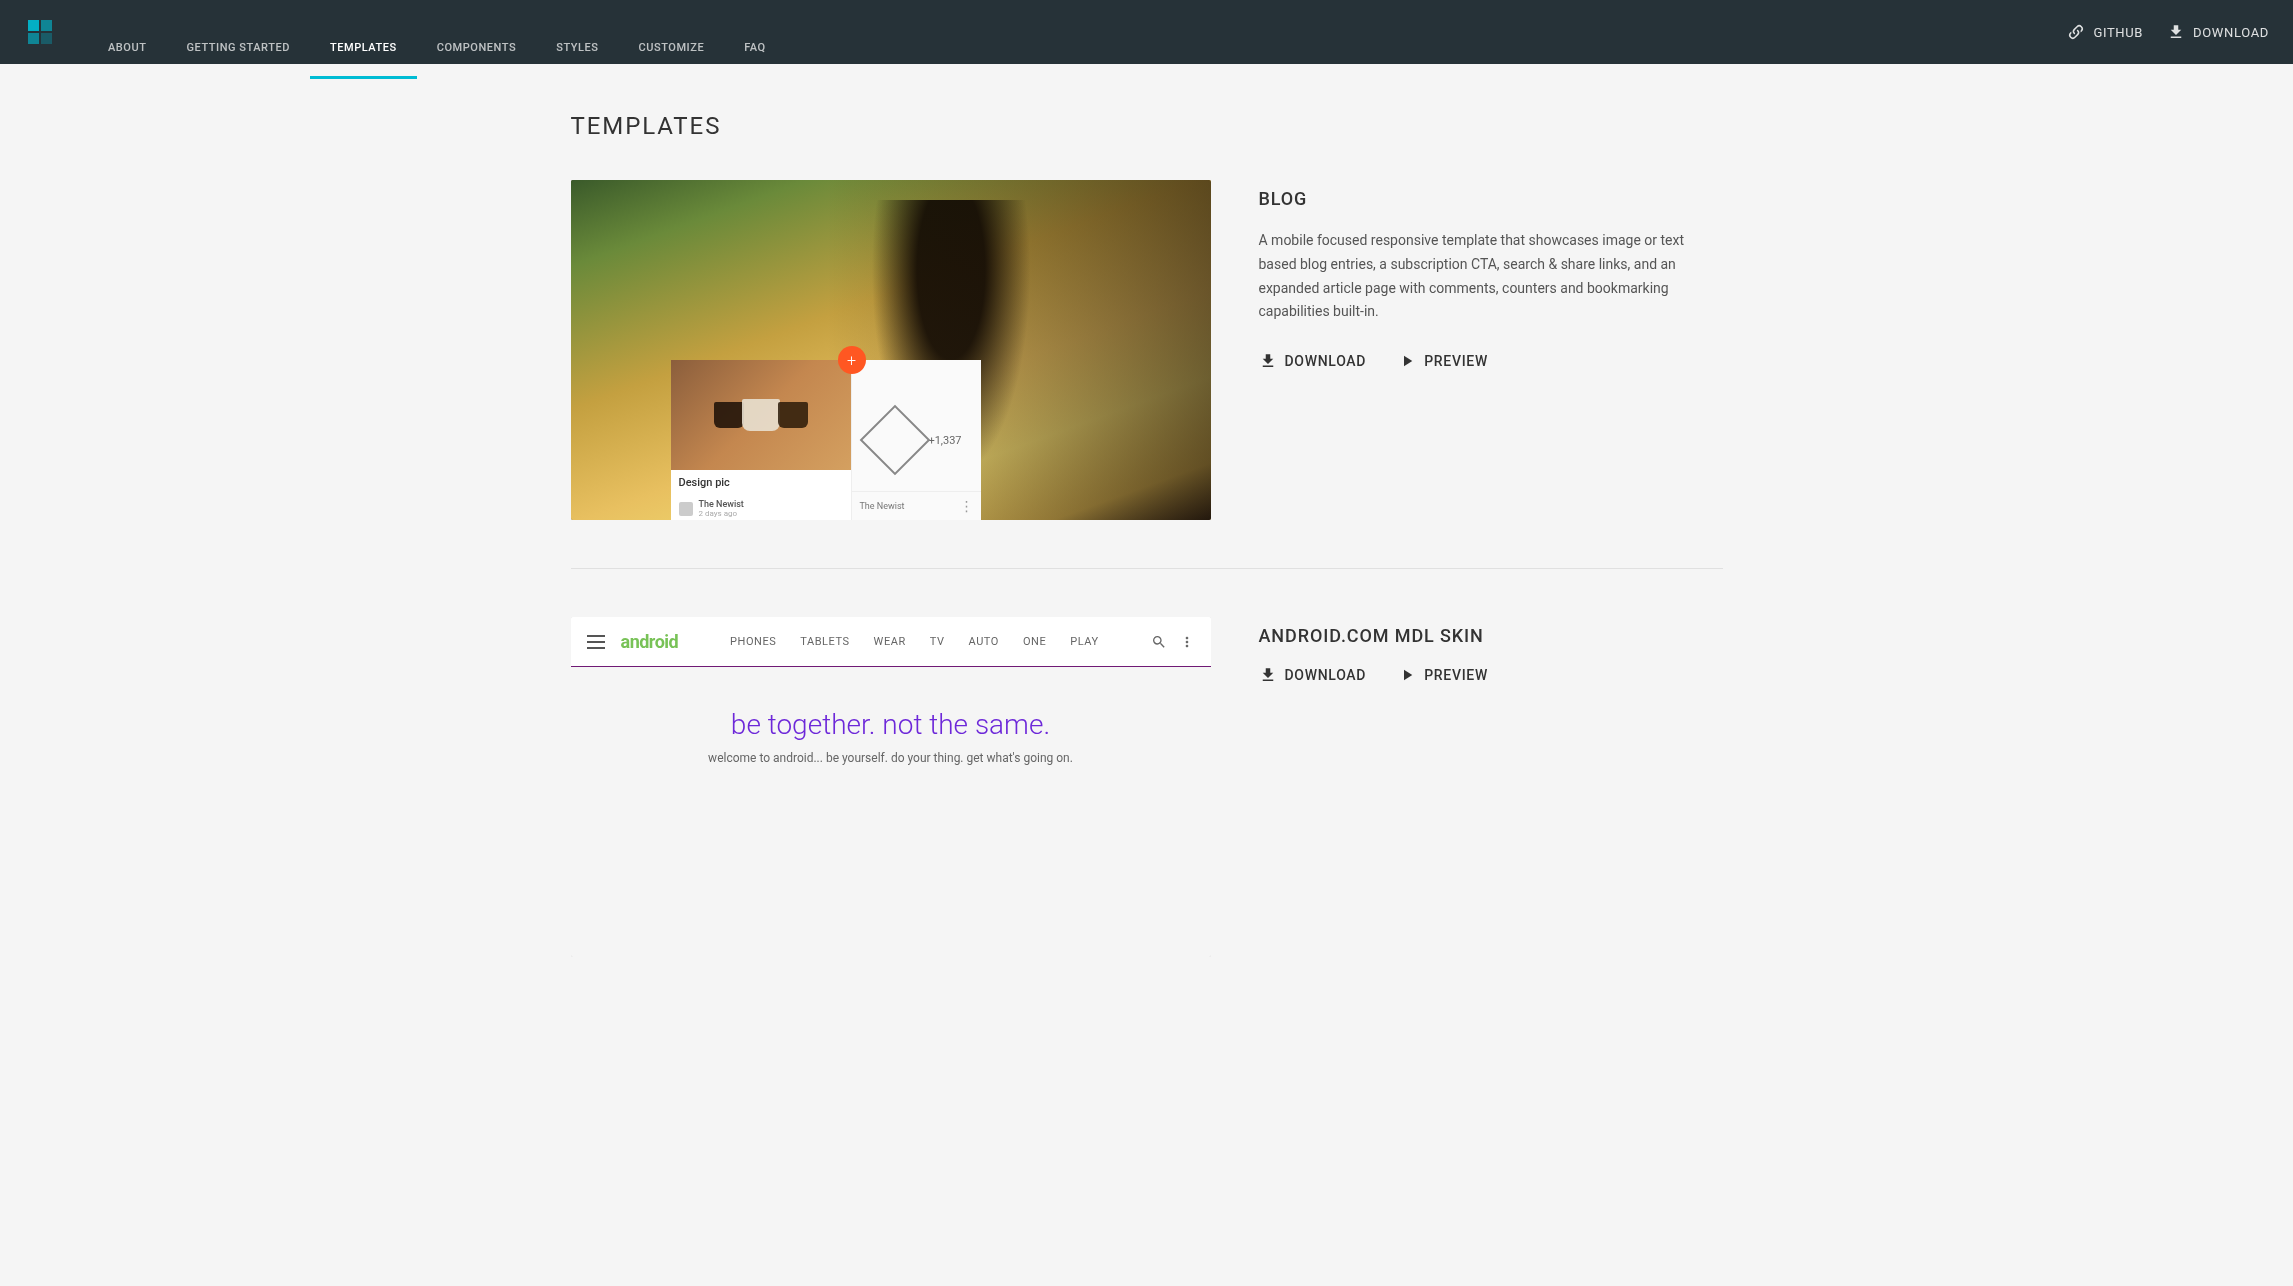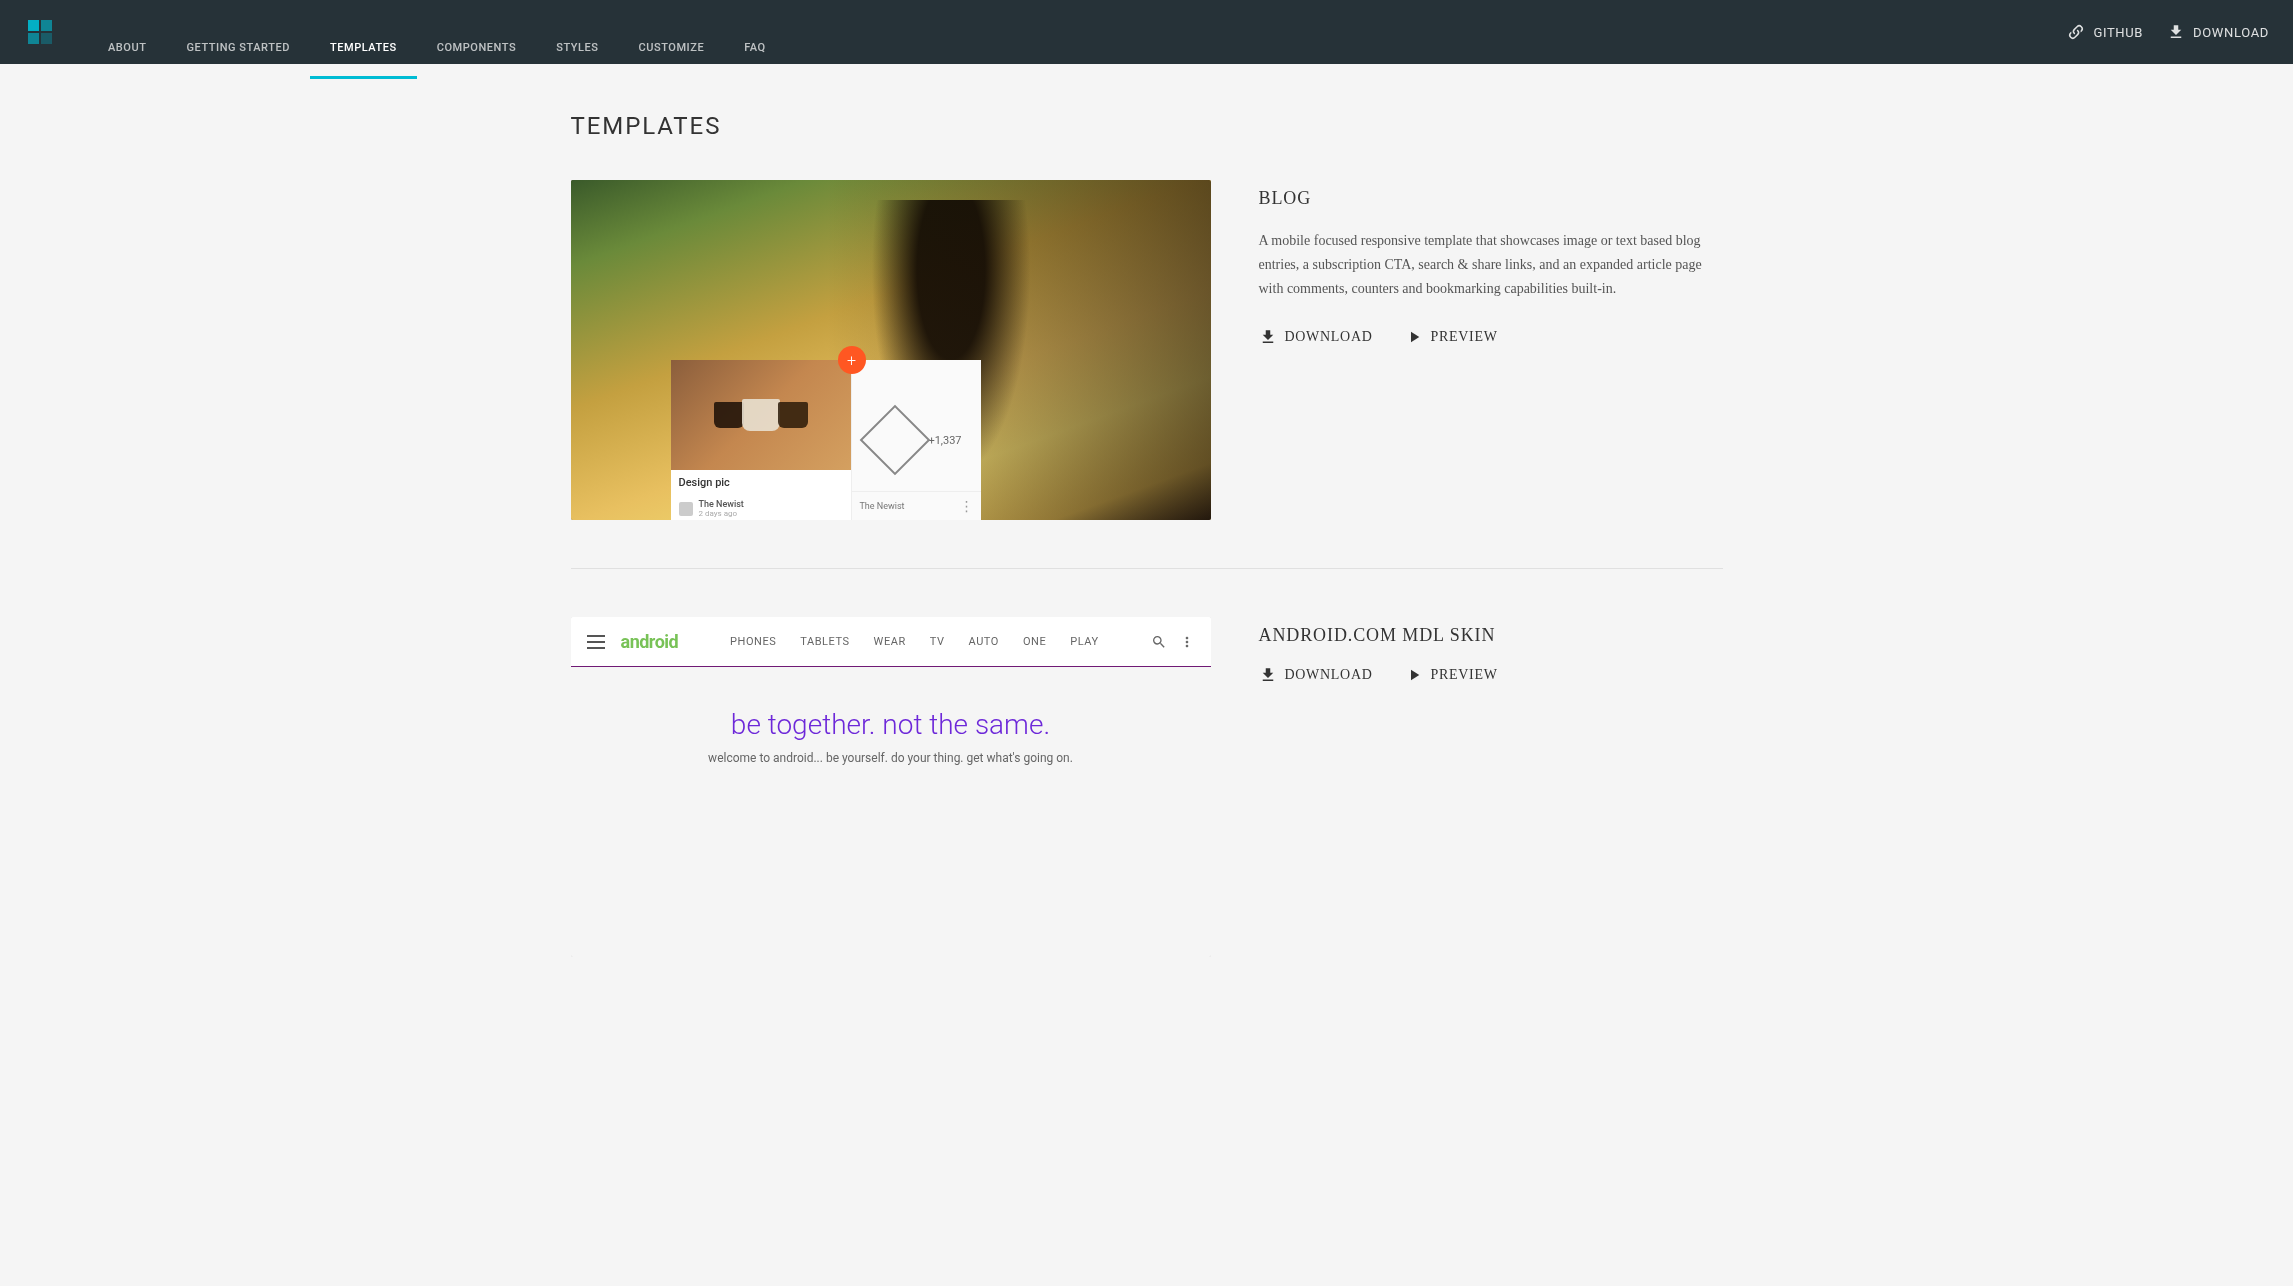--- a/index.html
+++ b/index.html
@@ -101,21 +101,20 @@
       width: 640px;
       height: 340px;
       background: #ccc;
       overflow: hidden;
       position: relative;
       border-radius: 2px;
     }
     .template-info {
       flex: 1;
       padding-top: 8px;
-      font-family: Liberation Serif, serif;
     }
     .template-name {
       font-size: 18px;
       font-weight: 500;
       letter-spacing: 0.05em;
       color: #333;
       text-transform: uppercase;
       margin-bottom: 20px;
     }
     .template-desc {

